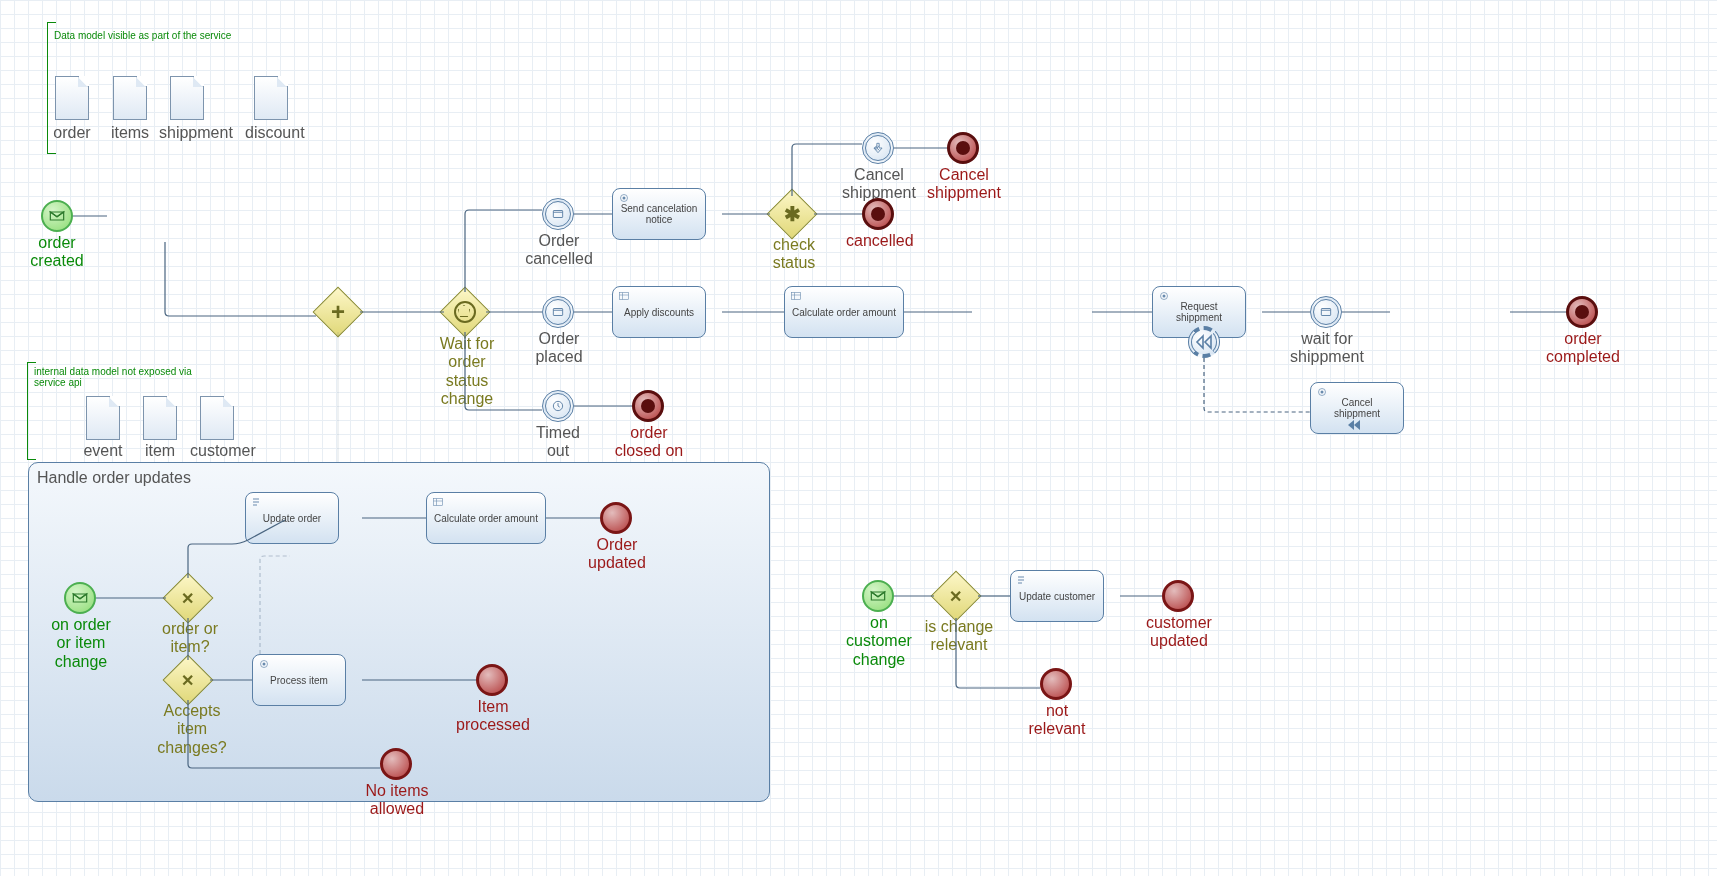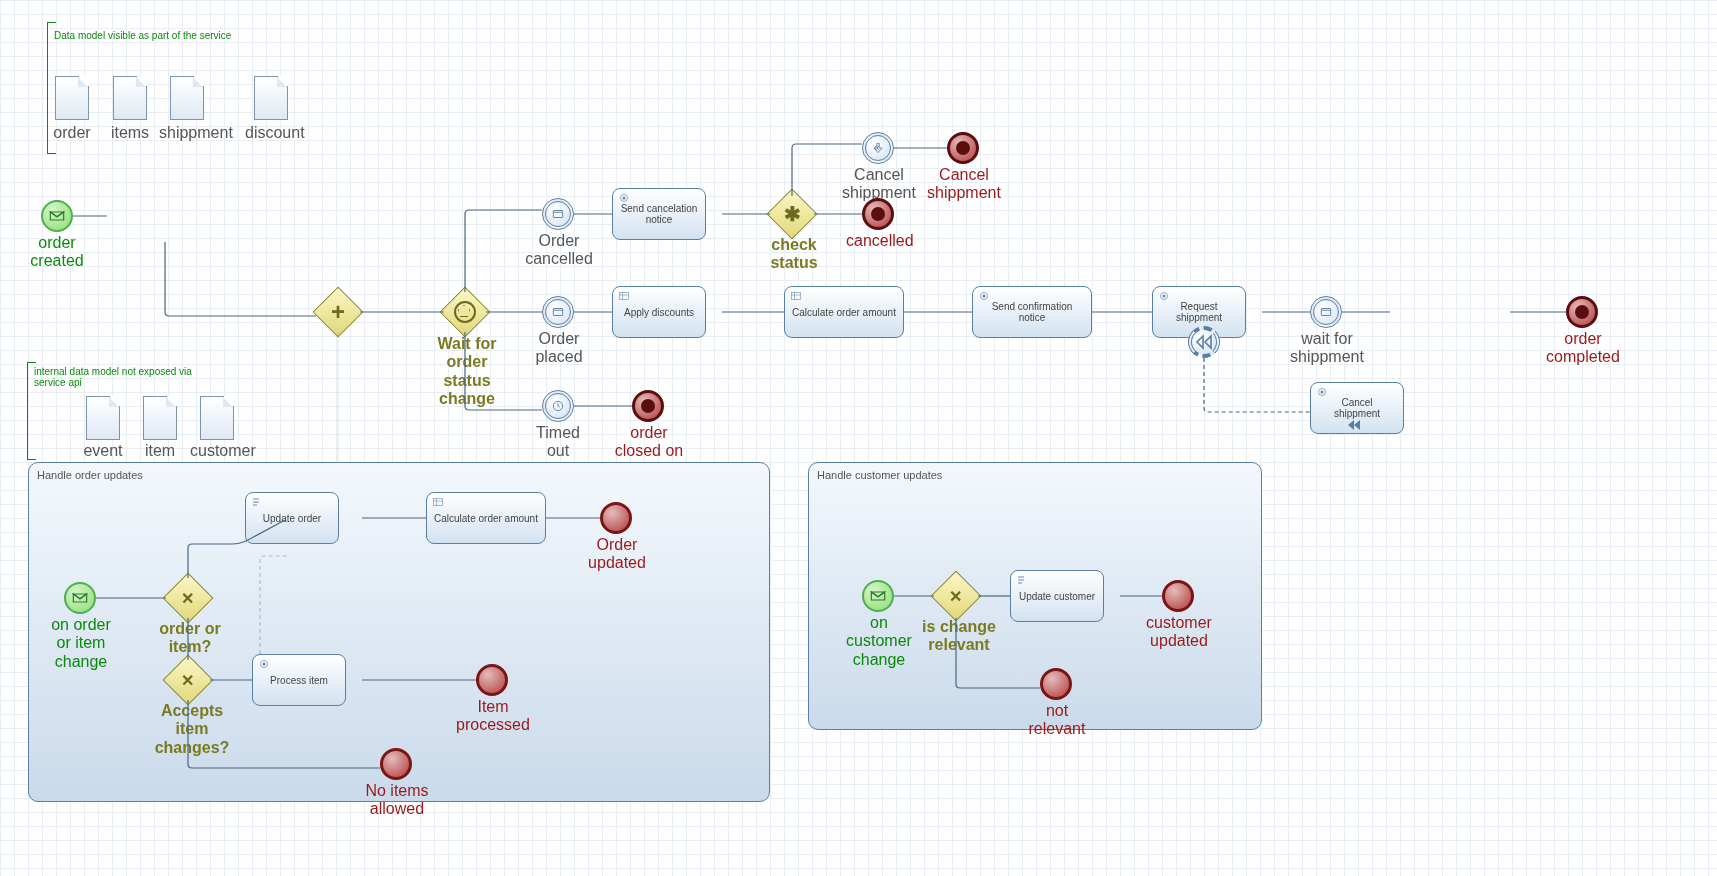--- a/index.html
+++ b/index.html
@@ -3,21 +3,21 @@
 <meta charset="utf-8">
 <style>
   html,body{margin:0;padding:0;width:1717px;height:876px;background:#fff;font-family:Arial,Helvetica,sans-serif;font-size:11px;color:#333;overflow:hidden}
   .grid{position:absolute;inset:0;
     background-image:linear-gradient(#e8eef4 1px,transparent 1px),linear-gradient(90deg,#e8eef4 1px,transparent 1px),linear-gradient(#d4e0ec 1px,transparent 1px),linear-gradient(90deg,#d4e0ec 1px,transparent 1px);
     background-size:14px 14px,14px 14px,70px 70px,70px 70px}
   .canvas{position:absolute;inset:0}
   .lbl{position:absolute;font-size:16px;color:#555;text-align:center;line-height:1.15}
   .lbl.green{color:#0a8a0a}
   .lbl.red{color:#9b1818;font-weight:500}
-  .lbl.olive{color:#7a7a20;font-weight:bold;}
+  .lbl.olive{color:#7a7a20;}
   
   .doc{position:absolute;width:34px;height:44px;background:linear-gradient(180deg,#fff 0%,#dfe9f4 100%);border:1px solid #7d94ad;box-sizing:border-box}
   .doc::before{content:"";position:absolute;top:-1px;right:-1px;width:10px;height:10px;background:#fff;border-left:1px solid #7d94ad;border-bottom:1px solid #7d94ad}
   .doc::after{content:"";position:absolute;top:0;right:0;width:0;height:0;border-top:10px solid #fff;border-left:10px solid transparent}
   .doc .fold{position:absolute;top:0;right:0;width:0;height:0;border-bottom:10px solid #dfe9f4;border-right:10px solid transparent}
   
   .bracket{position:absolute;border-left:1px solid #0a8a0a;border-top:1px solid #0a8a0a;border-bottom:1px solid #0a8a0a;width:8px}
   .annot{position:absolute;font-size:10px;color:#0a8a0a;max-width:200px}
   
   .evt{position:absolute;border-radius:50%;box-sizing:border-box;display:flex;align-items:center;justify-content:center}
@@ -37,21 +37,21 @@
   
   .gw{position:absolute;width:36px;height:36px;transform:rotate(45deg);border:1px solid #8a8a2a;background:linear-gradient(135deg,#fdf7c8 0%,#e0d878 100%);box-sizing:border-box;display:flex;align-items:center;justify-content:center}
   .gw .inner{transform:rotate(-45deg);font-weight:bold;color:#6a6a20;font-size:18px;line-height:1}
   .gw.parallel .inner::before{content:"+";font-size:24px}
   .gw.exclusive .inner::before{content:"✕";font-size:16px}
   .gw.eventbased .inner{width:18px;height:18px;border:2px solid #6a6a20;border-radius:50%}
   .gw.eventbased .inner::before{content:"";display:block;width:10px;height:10px;margin:2px;border:1px solid #6a6a20;clip-path:polygon(50% 0,100% 38%,82% 100%,18% 100%,0 38%)}
   .gw.complex .inner::before{content:"✱";font-size:20px}
   
   .subp{position:absolute;border:1px solid #5a7fa5;border-radius:10px;background:linear-gradient(180deg,#f4f8fc 0%,#cadaeb 100%);box-sizing:border-box;padding:6px 8px}
-  .subp>.title{font-size:11px;color:#555}
+  .subp>.title{font-size:16px;color:#555}
   
   svg.flows{position:absolute;inset:0;width:1717px;height:876px;pointer-events:none}
   svg.flows path{fill:none;stroke:#4a6580;stroke-width:1.2}
   svg.flows path.assoc{stroke-dasharray:4 3}
   svg.flows marker path{stroke:none}
 </style>
 </head>
 <body>
 <div class="grid"></div>
 
@@ -154,27 +154,20 @@
       </svg>
   <span>Apply discounts</span>
 </div>
 <div class="task" style="left:784px;top:286px;width:120px">
   <svg class="marker" viewBox="0 0 24 24">
         <rect x="3" y="5" width="18" height="14" fill="none" stroke="#5a7fa5" stroke-width="1.2"></rect>
         <path d="M3 10h18M9 5v14" stroke="#5a7fa5" stroke-width="1.2"></path>
       </svg>
   <span>Calculate order amount</span>
 </div>
-<div class="task" style="left:972px;top:286px;width:120px">
-  <svg class="marker" viewBox="0 0 24 24">
-        <circle cx="12" cy="12" r="7" fill="none" stroke="#5a7fa5" stroke-width="1.4"></circle>
-        <circle cx="12" cy="12" r="3" fill="#5a7fa5"></circle>
-      </svg>
-  <span>Send confirmation notice</span>
-</div>
 <div class="task" style="left:1152px;top:286px">
   <svg class="marker" viewBox="0 0 24 24">
         <circle cx="12" cy="12" r="7" fill="none" stroke="#5a7fa5" stroke-width="1.4"></circle>
         <circle cx="12" cy="12" r="3" fill="#5a7fa5"></circle>
       </svg>
   <span>Request shippment</span>
 </div>
 
 <div class="evt boundary nonint" style="left:1188px;top:326px">
   <svg viewBox="0 0 24 24">
@@ -258,23 +251,20 @@
         <circle cx="12" cy="12" r="7" fill="none" stroke="#5a7fa5" stroke-width="1.4"></circle>
         <circle cx="12" cy="12" r="3" fill="#5a7fa5"></circle>
       </svg>
   <span>Process item</span>
 </div>
 <div class="evt end" style="left:476px;top:664px"></div>
 <div class="lbl red" style="left:454px;top:698px;width:78px">Item processed</div>
 <div class="evt end" style="left:380px;top:748px"></div>
 <div class="lbl red" style="left:356px;top:782px;width:82px">No items allowed</div>
 
-<div class="subp" style="left:808px;top:462px;width:454px;height:268px">
-  <div class="title">Handle customer updates</div>
-</div>
 <div class="evt start" style="left:862px;top:580px">
   <svg viewBox="0 0 24 24">
         <path d="M2 6l10 7 10-7v12H2z" fill="none" stroke="#2c7a2c" stroke-width="1.8"></path>
         <path d="M2 6h20l-10 7z" fill="none" stroke="#2c7a2c" stroke-width="1.8"></path>
       </svg>
 </div>
 <div class="lbl green" style="left:842px;top:614px;width:74px">on customer change</div>
 <div class="gw exclusive" style="left:938px;top:578px">
       <span class="inner"></span>
     </div>

